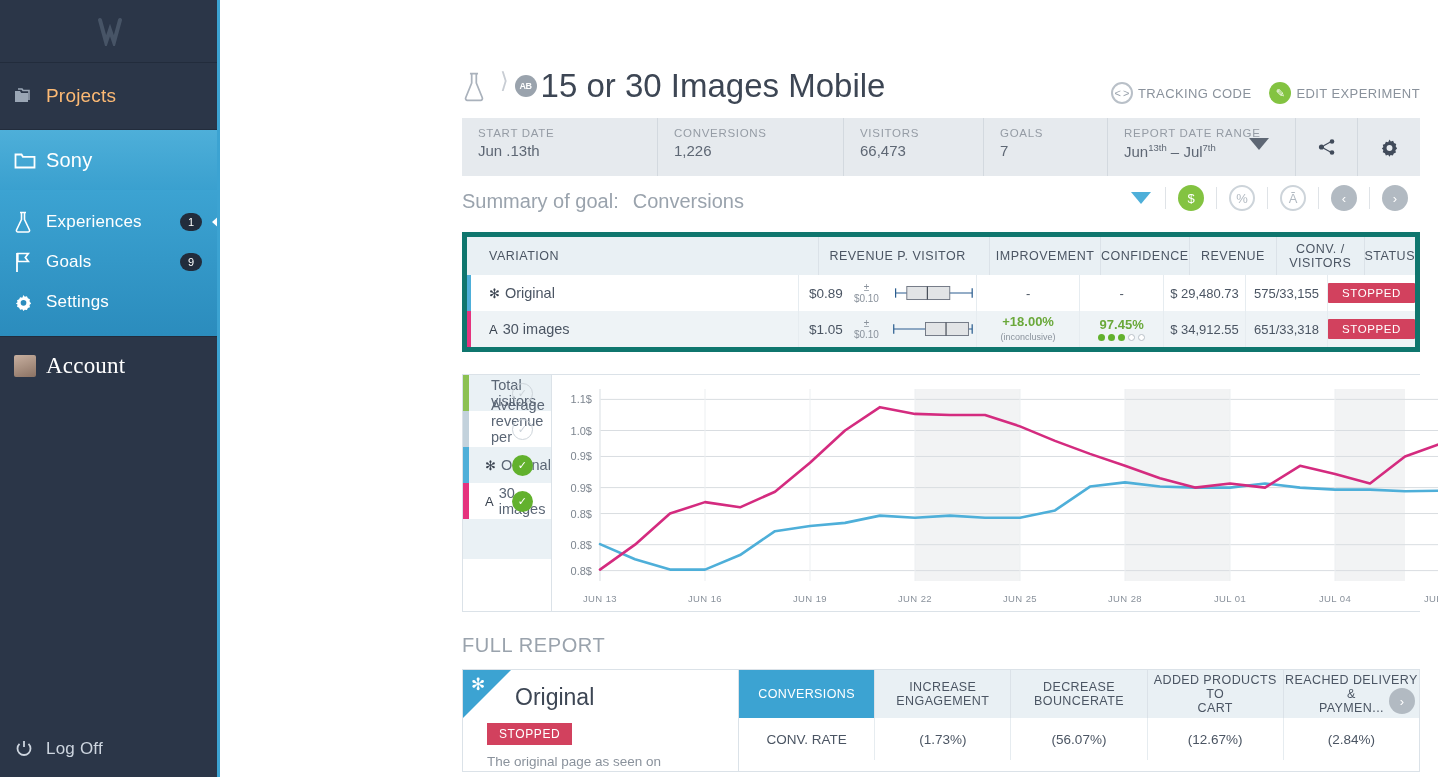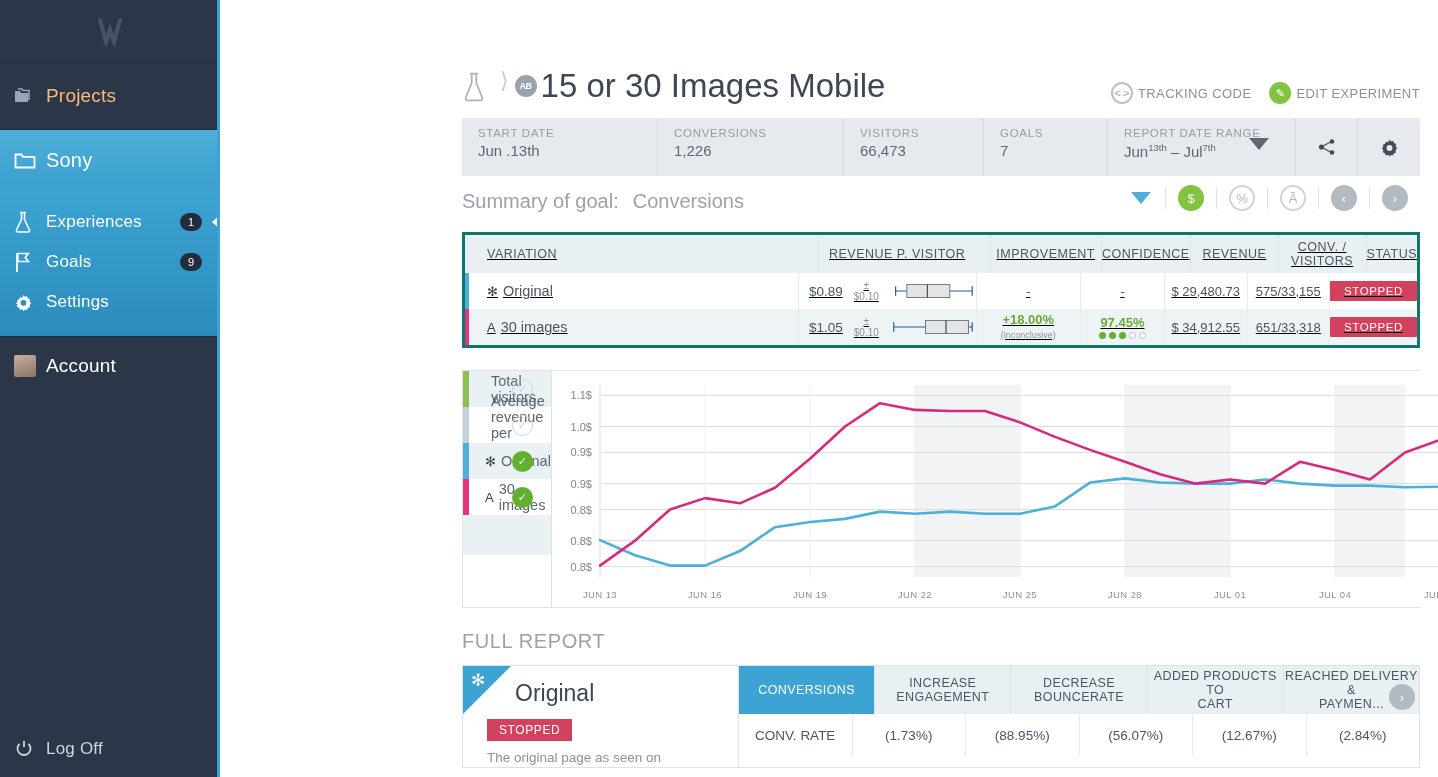--- a/index.html
+++ b/index.html
@@ -55,21 +55,21 @@
   }
   .nav-account {
     height: 58px; display: flex; align-items: center; padding-left: 14px;
     border-top: 1px solid #222c3c; color: #fff;
   }
   .avatar {
     width: 22px; height: 22px; border-radius: 2px;
     background: linear-gradient(160deg,#c8b0a0 0%,#8b7263 100%);
     flex: 0 0 22px;
   }
-  .nav-account .nav-label { font-size: 19px; margin-left: 10px; }
+  .nav-account .nav-label { font-size: 23px; margin-left: 10px; font-family: Liberation Serif, serif; }
   .nav-logoff {
     margin-top: auto; height: 56px; display: flex; align-items: center;
     padding-left: 14px; color: #c9d2dd;
   }
   .nav-logoff .nav-label { font-size: 17px; color: #cdd5df; }
   .sidebar-edge { position: absolute; right: 0; top: 0; width: 3px; height: 777px; background: #3ca3d2; }
 
   
   .main { flex: 1; height: 777px; position: relative; overflow: hidden; background:#fff; }
 
@@ -127,21 +127,21 @@
   .sum-goal { font-size: 20px; color: #9aa3ad; margin-left: 14px; }
   .sum-ctrls { position: absolute; right: 0; top: 9px; display: flex; align-items: center; gap: 0; }
   .sum-caret { width: 0; height: 0; border-left: 10px solid transparent; border-right: 10px solid transparent; border-top: 12px solid #4eafd9; margin: 0 14px; }
   .vdiv { width: 1px; height: 22px; background: #dfe3e7; }
   .pill { width: 26px; height: 26px; border-radius: 50%; display: flex; align-items: center; justify-content: center; font-size: 13px; margin: 0 12px; }
   .pill-green { background: #83c341; color: #fff; }
   .pill-out { border: 2px solid #cdd4da; color: #b2bac2; background: #fff; }
   .pill-grey { background: #b2bac2; color: #fff; }
 
   
-  .sumtable { margin: 6px 18px 0 242px; border: 3px solid #0f766e; background: #fff; text-decoration: underline; }
+  .sumtable { margin: 6px 18px 0 242px; border: 5px solid #0f766e; background: #fff; }
   .st-head { display: flex; background: #e9f0f4; height: 38px; }
   .st-head > div {
     font-size: 12.5px; color: #4b5563; letter-spacing: .5px;
     display: flex; align-items: center; justify-content: center; text-align: center;
     border-right: 1px solid #dbe2e8; line-height: 14px;
   }
   .st-head > div:last-child { border-right: none; }
   .c-var { width: 412px; justify-content: flex-start !important; padding-left: 22px; }
   .c-rev { width: 200px; justify-content: flex-start !important; padding-left: 10px; text-align: center; }
   .c-imp { width: 130px; }
@@ -550,21 +550,20 @@
         <div class="fr-head">
           <div class="active">CONVERSIONS</div>
           <div>INCREASE<br>ENGAGEMENT</div>
           <div>DECREASE<br>BOUNCERATE</div>
           <div>ADDED PRODUCTS TO<br>CART</div>
           <div>REACHED DELIVERY &amp;<br>PAYMEN...</div>
         </div>
         <div class="fr-body">
           <div>CONV. RATE</div>
           <div>(1.73%)</div>
-          <div>(88.95%)</div>
           <div>(56.07%)</div>
           <div>(12.67%)</div>
           <div>(2.84%)</div>
         </div>
       </div>
       <span class="fr-next">›</span>
     </div>
 
   </div>
 </div>

